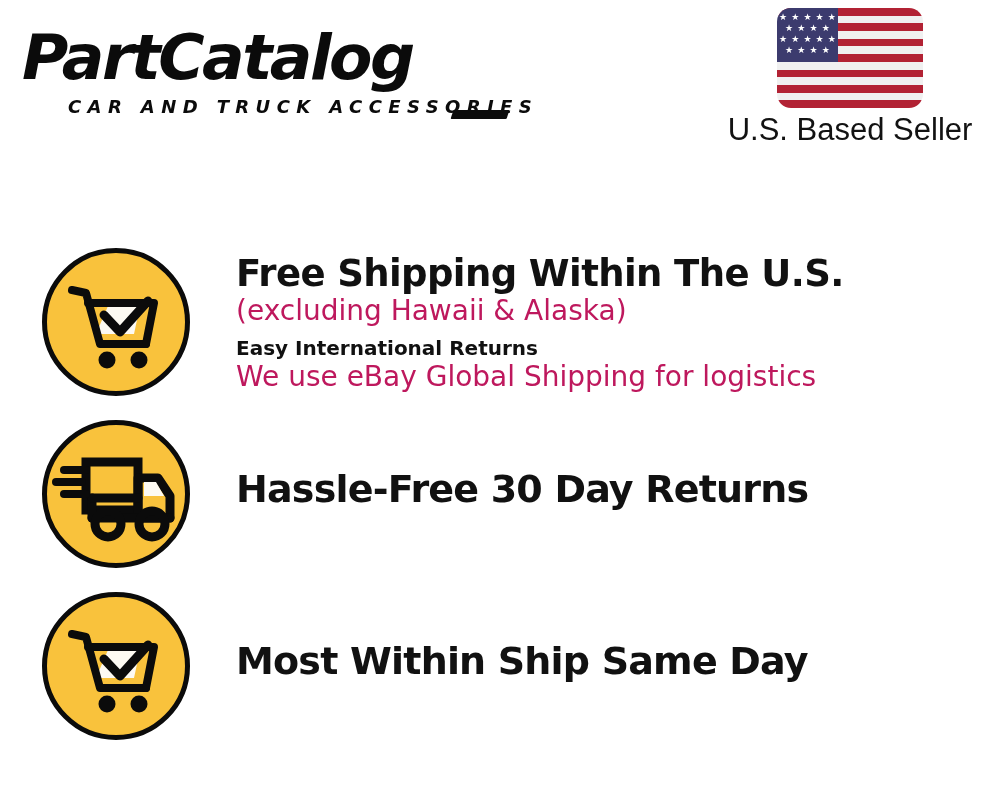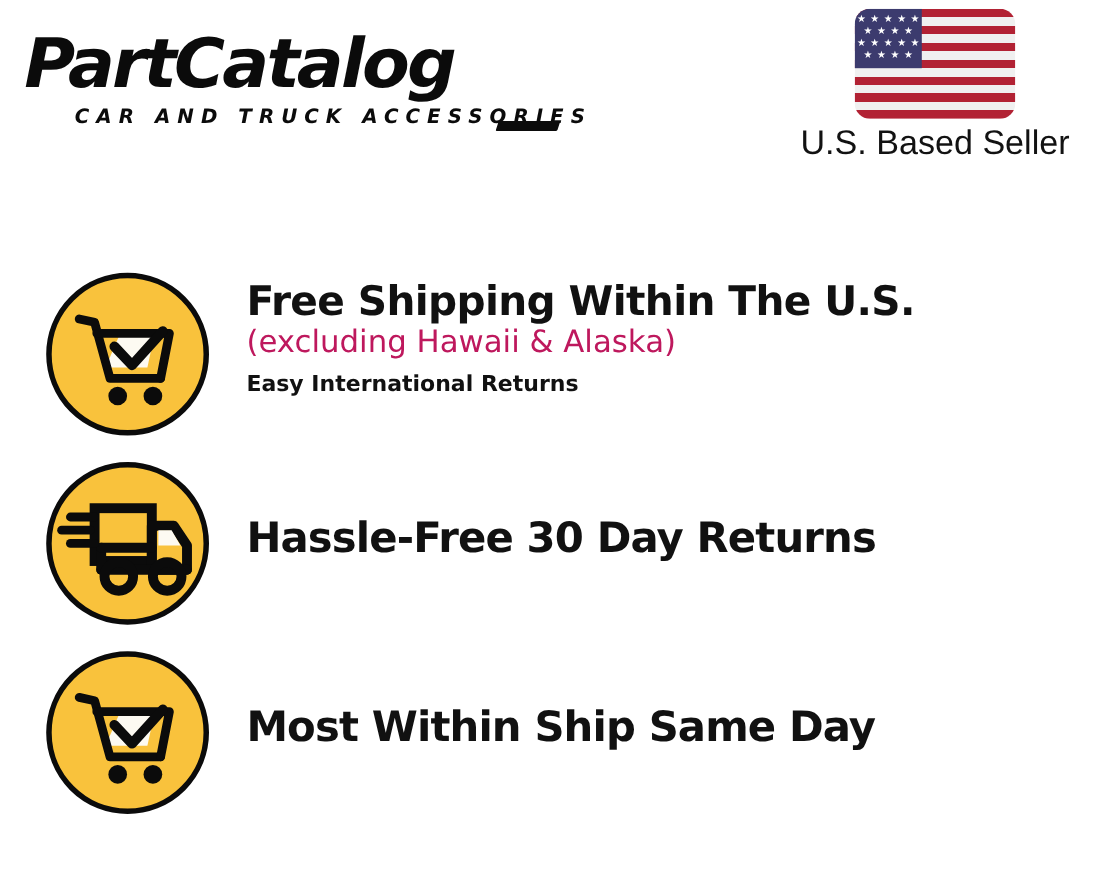--- a/index.html
+++ b/index.html
@@ -133,21 +133,21 @@
     align-items: flex-start;
   }
   .feature-icon {
     position: relative;
     width: 148px;
     height: 148px;
     margin-left: 42px;
     flex: 0 0 148px;
   }
   .feature-text {
-    margin-left: 34px;
+    margin-left: 46px;
     padding-top: 4px;
   }
 
   #feature-1 { top: 248px; }
   #feature-2 { top: 420px; }
   #feature-3 { top: 592px; }
 
   #feature-2 .feature-text,
   #feature-3 .feature-text { padding-top: 46px; }
 
@@ -254,20 +254,21 @@
         <path d="M46 55 L112 55 L104 96" fill="none" stroke="#0b0b0b" stroke-width="8" stroke-linecap="round" stroke-linejoin="round"></path>
         <path d="M62 67 L78 84 L106 53" fill="none" stroke="#0b0b0b" stroke-width="9" stroke-linecap="round" stroke-linejoin="round"></path>
         <circle cx="65" cy="112" r="8.5" fill="#0b0b0b"></circle>
         <circle cx="97" cy="112" r="8.5" fill="#0b0b0b"></circle>
       </svg>
     </div>
     <div class="feature-text">
       <div class="headline">Free Shipping Within The U.S.</div>
       <div class="subline">(excluding Hawaii &amp; Alaska)</div>
       <div class="subline-strong">Easy International Returns</div>
+      <div class="subline">We use eBay Global Shipping for logistics</div>
     </div>
   </div>
 
   <div class="feature" id="feature-2">
     <div class="feature-icon">
       <div class="circle"></div>
       <svg class="glyph" viewBox="0 0 148 148">
         <rect x="44" y="42" width="52" height="48" fill="none" stroke="#0b0b0b" stroke-width="9"></rect>
         <path d="M96 58 L116 58 L128 76 L128 98 L96 98 Z" fill="none" stroke="#0b0b0b" stroke-width="9" stroke-linejoin="round"></path>
         <path d="M102 62 L114 62 L122 76 L102 76 Z" fill="#fdfaf2"></path>

